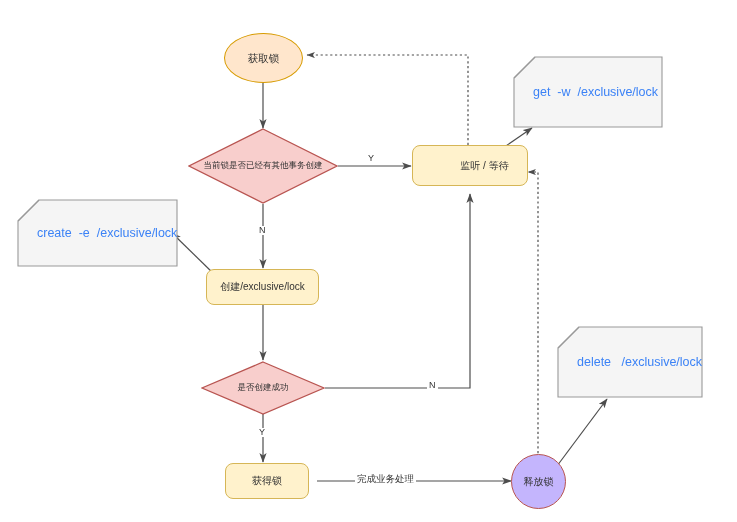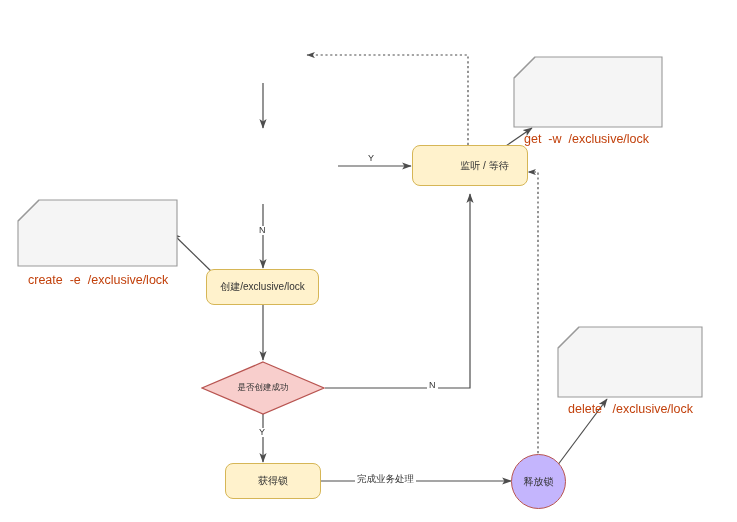--- a/index.html
+++ b/index.html
@@ -94,26 +94,25 @@
     display: block;
   }
   .note-label {
     position: absolute;
     left: 0; top: 0;
     width: 100%;
     height: 100%;
     display: flex;
     align-items: center;
     justify-content: flex-start;
-    padding-left: 11px;
+    padding-left: 20px;
     box-sizing: border-box;
     font-size: 12.5px;
-    color: #c2410c;
+    color: #3b82f6;
     white-space: pre;
-    margin-top: 47px;
   }
 
   
   .edge-label {
     position: absolute;
     background: #ffffff;
     color: #333333;
     font-size: 9px;
     padding: 0 2px;
     white-space: nowrap;
@@ -156,38 +155,47 @@
 
     <path d="M500,150 L532,128" stroke="#4d4d4d" stroke-width="1.2" fill="none" marker-end="url(#arrow)"></path>
 
     <path d="M215,275 L172,233" stroke="#4d4d4d" stroke-width="1.2" fill="none" marker-end="url(#arrow)"></path>
 
     <path d="M468,145 L468,55 L307,55" stroke="#4d4d4d" stroke-width="1.2" fill="none" stroke-dasharray="2.2 2.6" marker-end="url(#arrowsm)"></path>
 
     <path d="M538,458 L538,172 L528,172" stroke="#4d4d4d" stroke-width="1.2" fill="none" stroke-dasharray="2.2 2.6" marker-end="url(#arrowsm)"></path>
   </svg>
 
-
+  <div class="node terminator" style="left:224px; top:33px; width:79px; height:50px;">
+    <span>获取锁</span>
+  </div>
+
+  <div class="decision-wrap" style="left:188px; top:128px; width:150px; height:76px;">
+    <svg width="150" height="76" viewBox="0 0 150 76" xmlns="http://www.w3.org/2000/svg">
+      <polygon points="75,1 149,38 75,75 1,38" fill="#f8cecc" stroke="#b85450" stroke-width="1.3"></polygon>
+    </svg>
+    <div class="decision-label">当前锁是否已经有其他事务创建</div>
+  </div>
 
   <div class="node process yellow" style="left:412px; top:145px; width:116px; height:41px;padding-left:29px;">
     <span>监听 / 等待</span>
   </div>
 
   <div class="node process yellow" style="left:206px; top:269px; width:113px; height:36px;text-align:center;">
     <span>创建/exclusive/lock</span>
   </div>
 
   <div class="decision-wrap" style="left:201px; top:361px; width:124px; height:54px;">
     <svg width="124" height="54" viewBox="0 0 124 54" xmlns="http://www.w3.org/2000/svg">
       <polygon points="62,1 123,27 62,53 1,27" fill="#f8cecc" stroke="#b85450" stroke-width="1.3"></polygon>
     </svg>
     <div class="decision-label">是否创建成功</div>
   </div>
 
-  <div class="node process yellow" style="left:225px; top:463px; width:96px; height:36px;">
+  <div class="node process yellow" style="left:225px; top:463px; width:84px; height:36px;">
     <span>获得锁</span>
   </div>
 
   <div class="node circle-node" style="left:511px; top:454px; width:55px; height:55px;">
     <span>释放锁</span>
   </div>
 
   <div class="note-wrap" style="left:17px; top:199px; width:193px; height:68px;">
     <svg width="161" height="68" viewBox="0 0 161 68" xmlns="http://www.w3.org/2000/svg">
       <path d="M22,1 L160,1 L160,67 L1,67 L1,22 Z" fill="#f5f5f5" stroke="#999999" stroke-width="1.1"></path>

